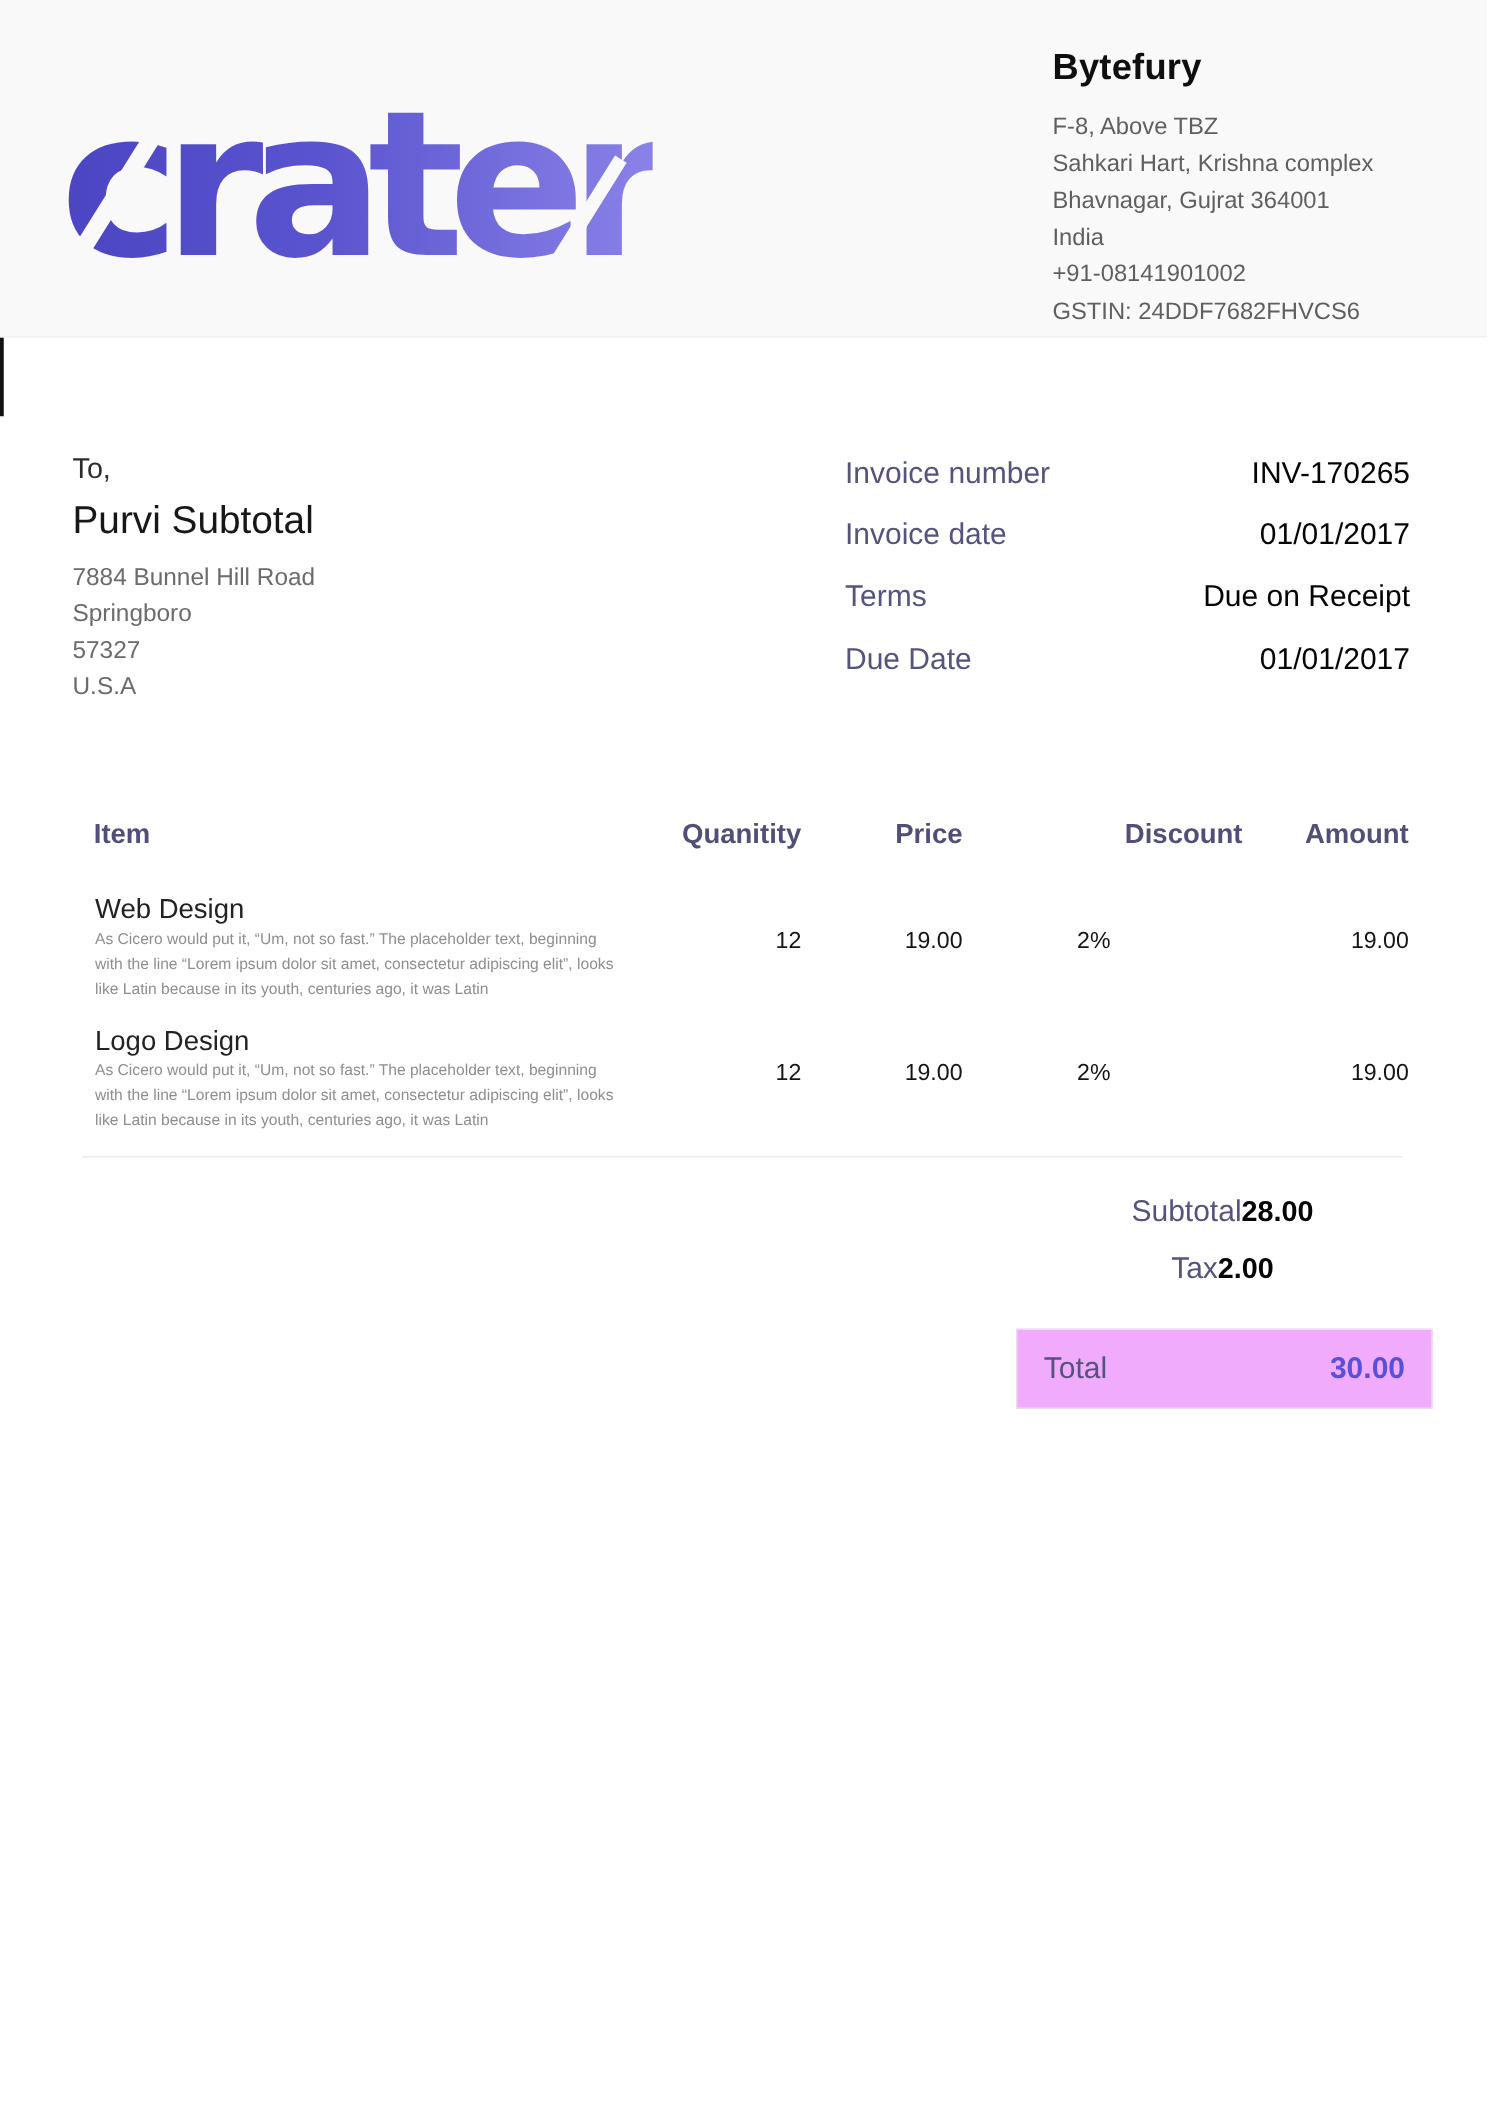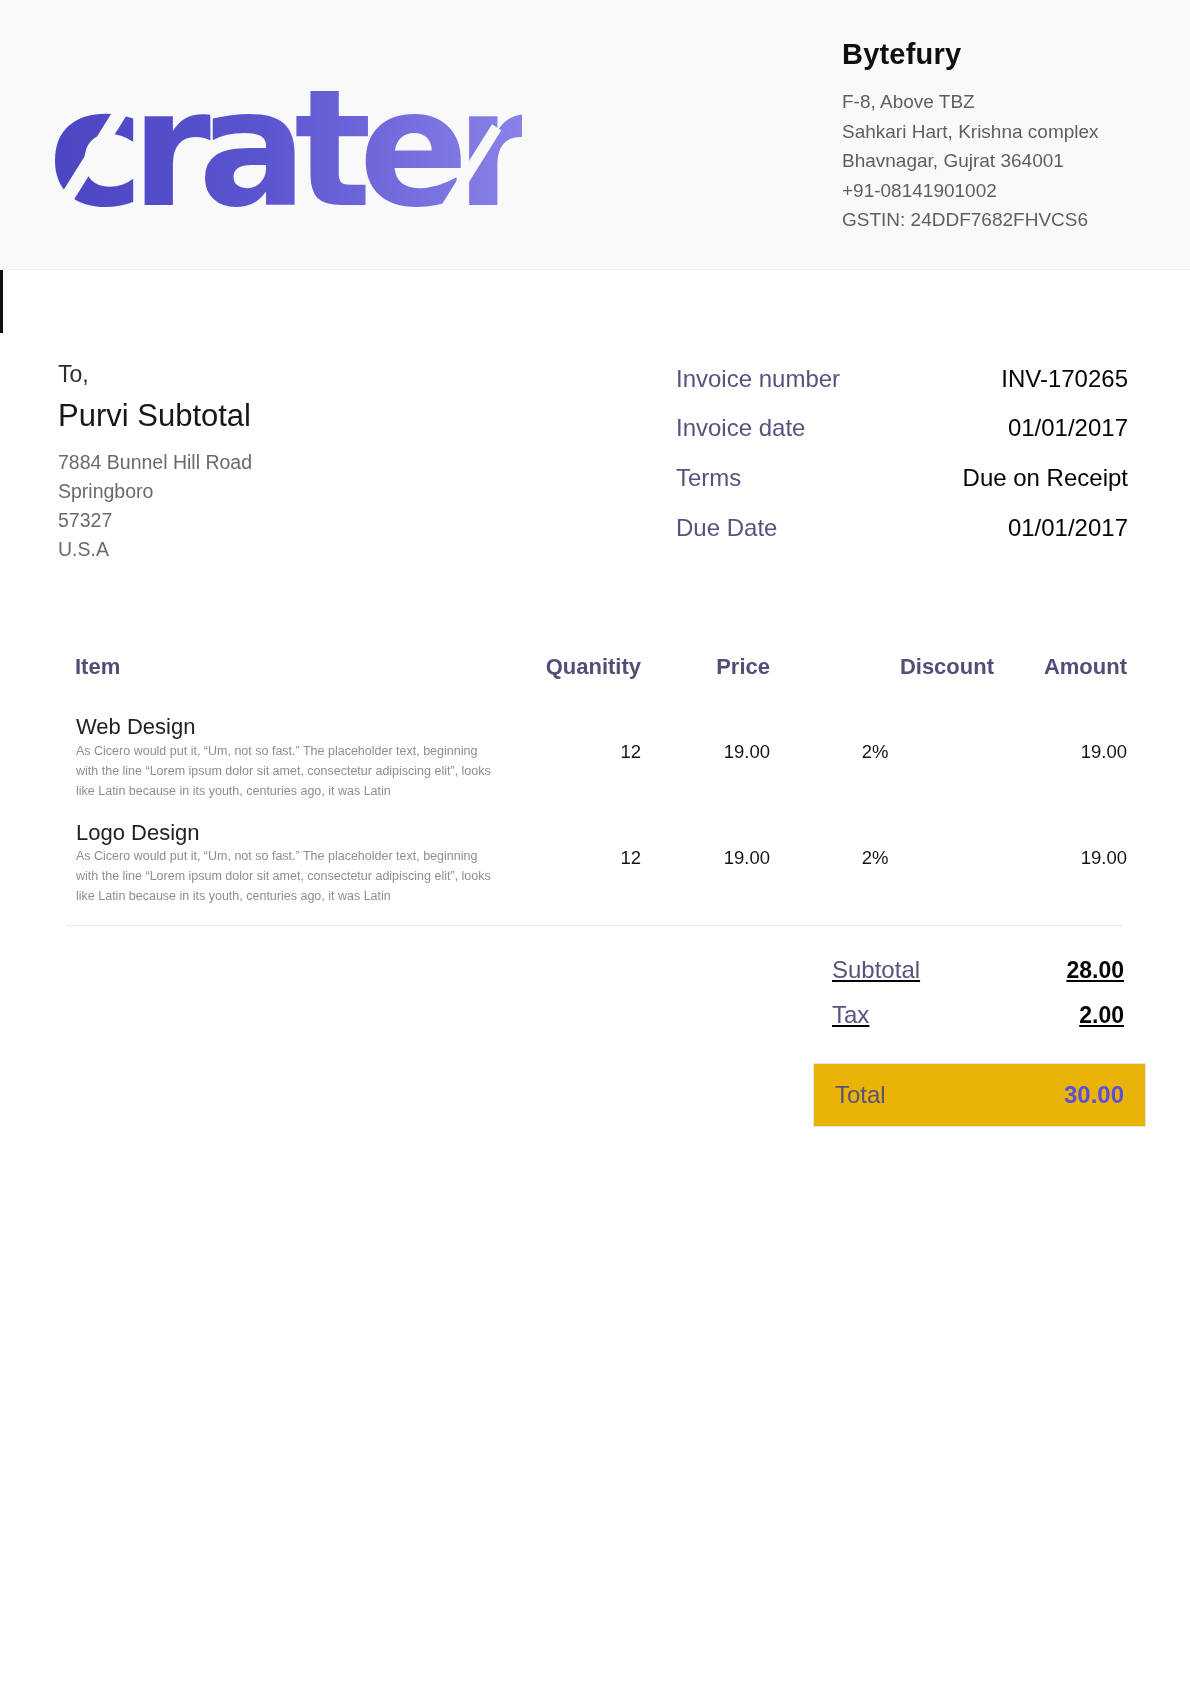--- a/index.html
+++ b/index.html
@@ -57,28 +57,28 @@
 
   .item-name { position:absolute; left:76px; font-size:22px; color:#222222; }
   .item-desc { position:absolute; left:76px; font-size:12.5px; line-height:20px; color:#8e8e8e; white-space:nowrap; }
   .num { position:absolute; font-size:18.5px; color:#151515; }
   .r0-name { top:714px; } .r0-desc { top:741px; } .r0-num { top:741px; }
   .r1-name { top:820px; } .r1-desc { top:846px; } .r1-num { top:847px; }
 
   .divider { position:absolute; left:66px; top:925px; width:1056px; height:1px; background:#e8e8e8; }
 
   
-  .tot-row { position:absolute; left:832px; width:292px; display:flex; justify-content:space-between; align-items:baseline;text-decoration:underline; }
+  .tot-row { position:absolute; left:832px; width:292px; display:flex; justify-content:center; align-items:baseline; }
   .tot-row-sub { top:956px; } .tot-row-tax { top:1001px; }
   .tot-label { font-size:24px; color:#56537d; }
   .tot-value { font-size:23px; font-weight:bold; color:#050505; }
 
   .total-box {
     position:absolute; left:813px; top:1063px; width:333px; height:64px;
-    background:#eab308; border:1px solid #e4e4e4;
+    background:#f0abfc; border:1px solid #e4e4e4;
     display:flex; align-items:center; justify-content:space-between;
     padding:0 21px;
   }
   .total-label { font-size:24px; color:#55527b; }
   .total-value { font-size:24px; font-weight:bold; color:#5a50d8; }
 </style>
 </head>
 <body>
 
 <div class="page">
@@ -93,20 +93,21 @@
     <span class="logo-cut logo-cut-c"></span>
     <span class="logo-cut logo-cut-r"></span>
   </div>
 
   <div class="company">
     <div class="company-name">Bytefury</div>
     <div class="company-addr">
       <div>F-8, Above TBZ</div>
       <div>Sahkari Hart, Krishna complex</div>
       <div>Bhavnagar, Gujrat 364001</div>
+      <div>India</div>
       <div>+91-08141901002</div>
       <div>GSTIN: 24DDF7682FHVCS6</div>
     </div>
   </div>
 
   <div class="billto">
     <div class="billto-intro">To,</div>
     <div class="billto-name">Purvi Subtotal</div>
     <div class="billto-addr">
       <div>7884 Bunnel Hill Road</div>

